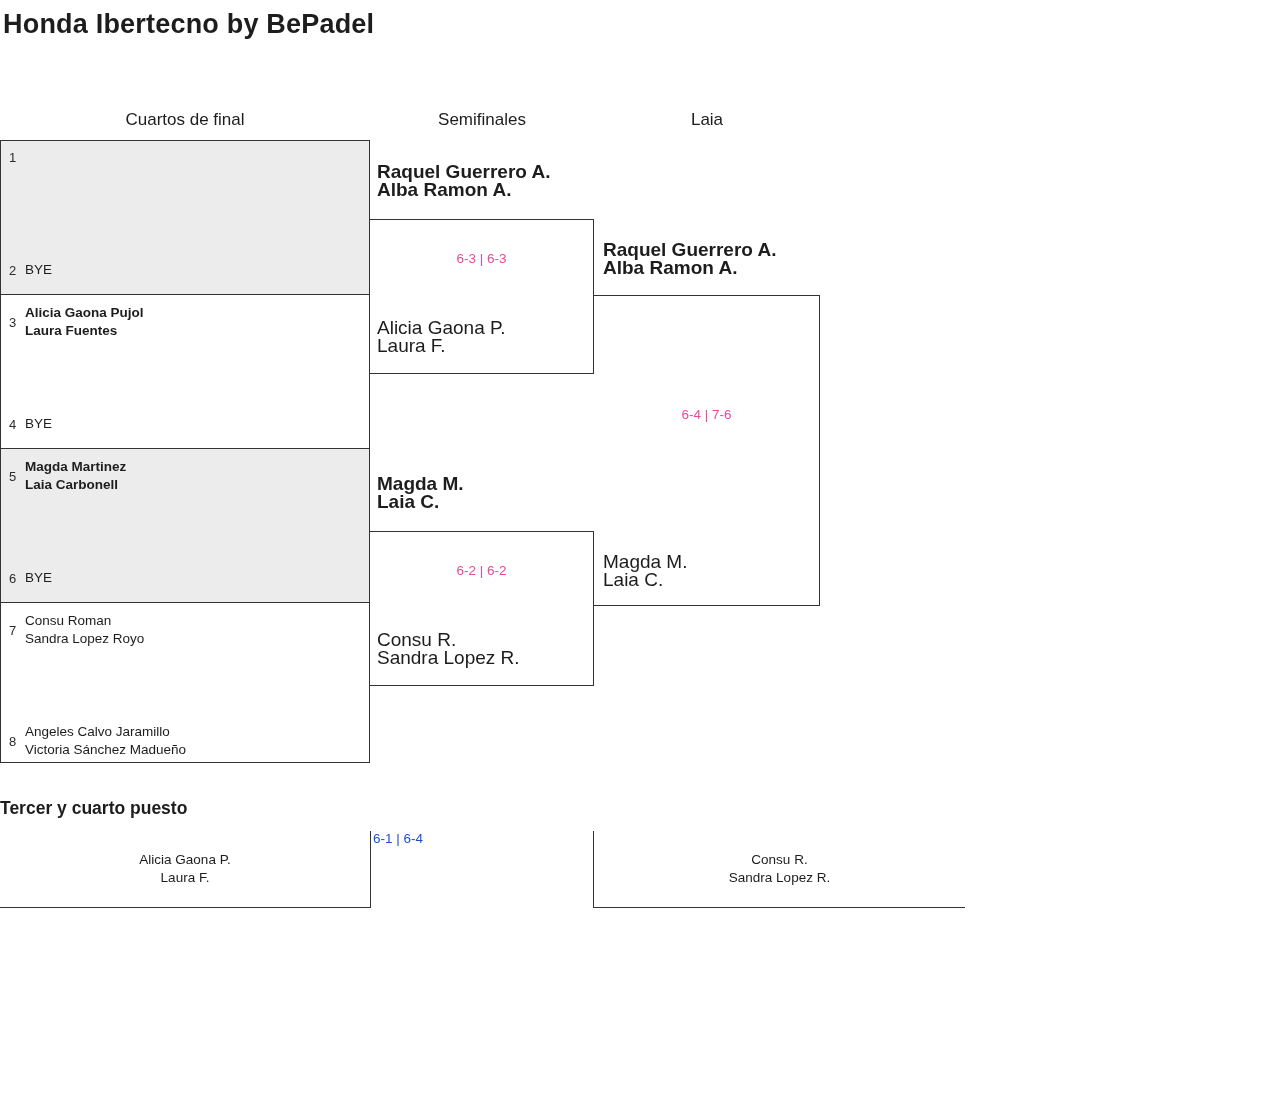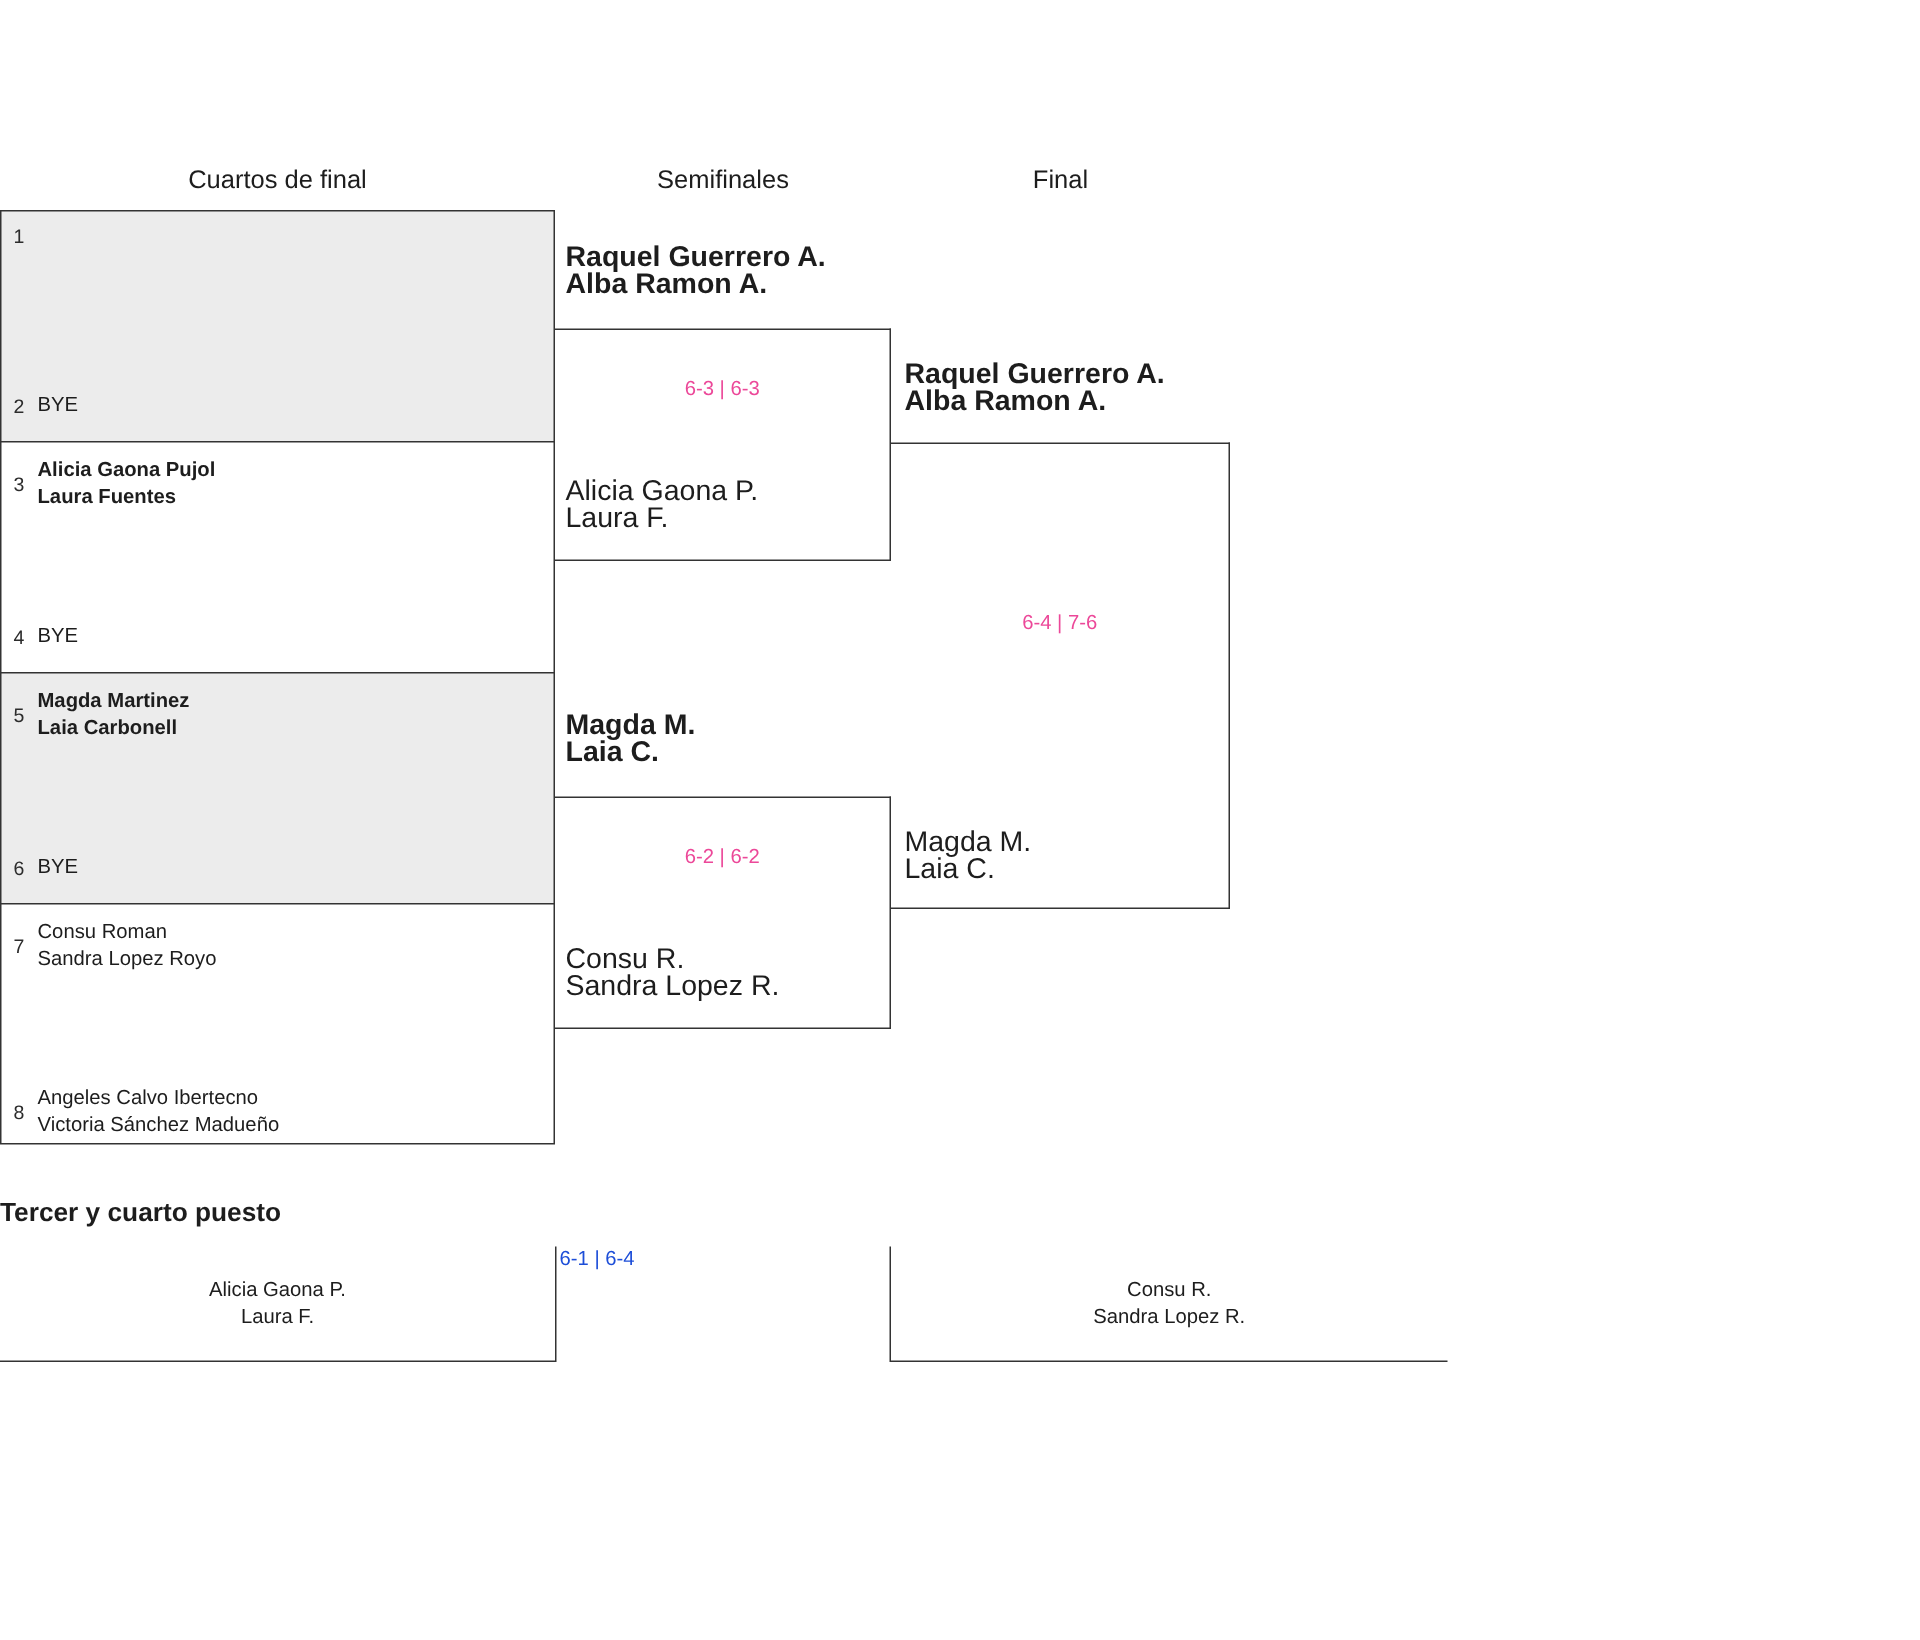--- a/index.html
+++ b/index.html
@@ -52,25 +52,26 @@
   .tp-team{position:absolute;top:851px;text-align:center;font-size:13.5px;line-height:18px;}
   .tp-left{left:0;width:370px;}
   .tp-right{left:594px;width:371px;}
 </style>
 </head>
 <body>
 
 <div id="canvas">
 
   <div class="title">
+    <div>Honda Ibertecno by BePadel</div>
   </div>
 
   <div class="round-header rh-qf">Cuartos de final</div>
   <div class="round-header rh-sf">Semifinales</div>
-  <div class="round-header rh-f">Final</div>
+  <div class="round-header rh-f">Laia</div>
 
   <div class="qf-box shaded qf1">
     <div class="row row-top">
       <div class="seed">1</div>
     </div>
     <div class="row row-bottom">
       <div class="seed">2</div>
       <div class="names">
         <div>BYE</div>
       </div>
@@ -113,21 +114,21 @@
     <div class="row row-top">
       <div class="seed">7</div>
       <div class="names">
         <div>Consu Roman</div>
         <div>Sandra Lopez Royo</div>
       </div>
     </div>
     <div class="row row-bottom">
       <div class="seed">8</div>
       <div class="names">
-        <div>Angeles Calvo Ibertecno</div>
+        <div>Angeles Calvo Jaramillo</div>
         <div>Victoria Sánchez Madueño</div>
       </div>
     </div>
   </div>
 
   <div class="match-box sf1">
     <div class="adv-label top-label">
       <div>Raquel Guerrero A.</div>
       <div>Alba Ramon A.</div>
     </div>

